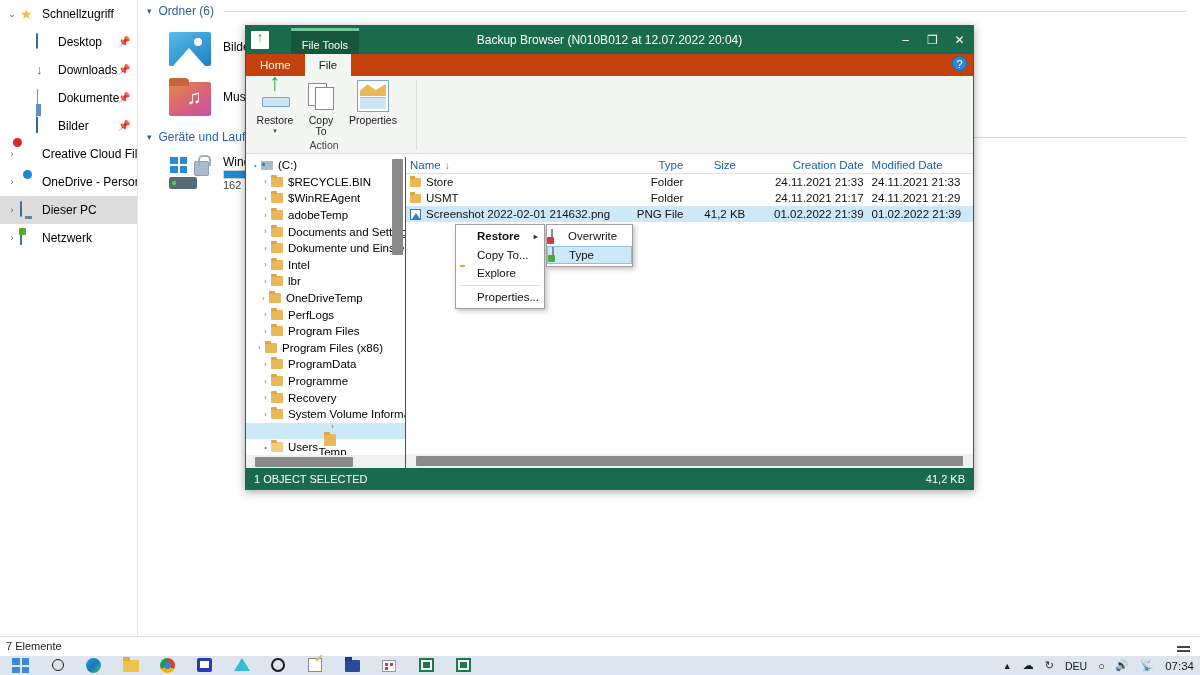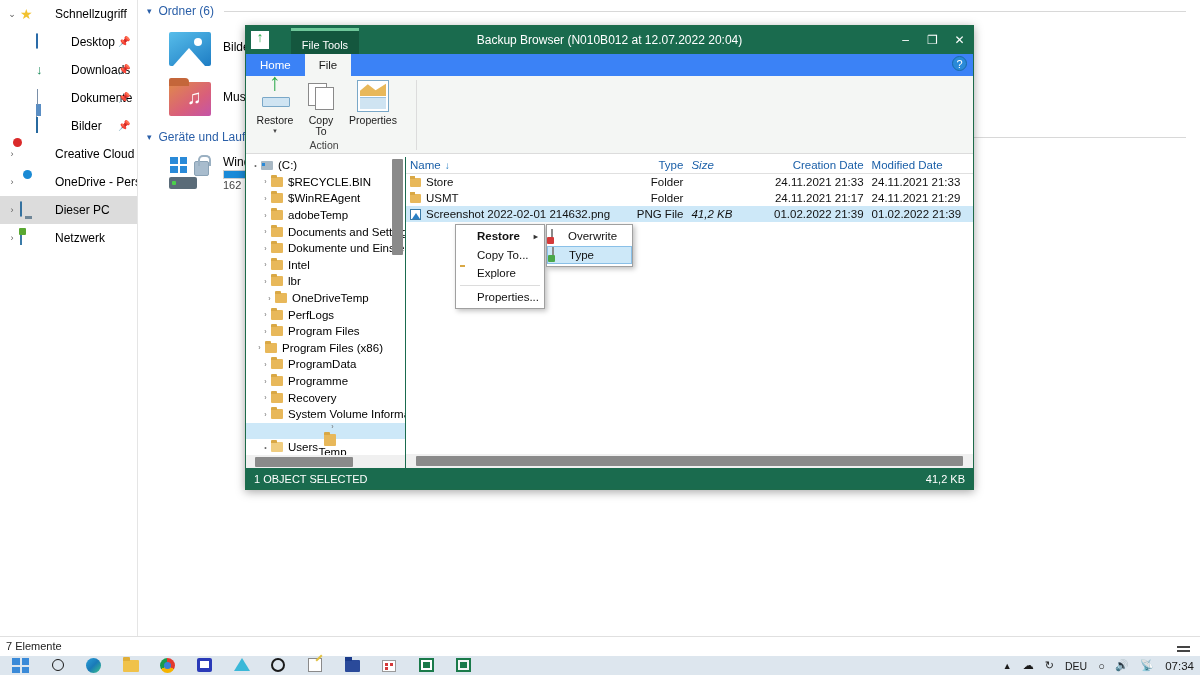--- a/index.html
+++ b/index.html
@@ -22,21 +22,21 @@
   }
   .nav-row.sel { background: #dcdcdc; }
   .nav-chev {
     width: 16px; text-align: center; font-size: 9px; color: #5a5a5a;
     flex: 0 0 16px;
   }
   .nav-ico {
     width: 17px; height: 16px; margin-right: 5px; flex: 0 0 17px;
     position: relative;
   }
-  .nav-label { white-space: nowrap; overflow: hidden; margin-left: 13px; }
+  .nav-label { white-space: nowrap; overflow: hidden; }
   .nav-pin {
     position: absolute; right: 8px; top: 8px;
     width: 11px; height: 11px; color: #4a4a4a; font-size: 10px;
     line-height: 11px;
   }
   .indent { padding-left: 20px; }
 
   
   .ic-star { font-size: 14px; color: #f2c230; line-height: 16px; }
   .ic-desktop {
@@ -207,21 +207,21 @@
     color: #ffffff; font-size: 12px;
   }
   .bb-winbtns {
     position: absolute; right: 0; top: 0; height: 28px; display: flex;
   }
   .bb-wb {
     width: 27px; height: 28px; color: #ffffff; font-size: 12px;
     display: flex; align-items: center; justify-content: center;
   }
   .bb-tabs {
-    height: 22px; background: #3b82f6; display: flex; align-items: flex-end;
+    height: 22px; background: #c2410c; display: flex; align-items: flex-end;
     position: relative;
   }
   .bb-tab {
     height: 22px; padding: 0 14px; font-size: 11.5px; color: #ffffff;
     display: flex; align-items: center;
   }
   .bb-tab.active { background: #f4f6f4; color: #1a1a1a; }
   .bb-help {
     position: absolute; right: 6px; top: 2px; width: 15px; height: 15px;
     border-radius: 50%; background: #2a8ad8; color: #ffffff;
@@ -331,21 +331,21 @@
   }
   .lst-head .c { padding: 0 4px; }
   .lst-row {
     display: flex; height: 16px; font-size: 11.5px; align-items: center;
     color: #111;
   }
   .lst-row.sel { background: #cde8f8; }
   .lst-row .c { padding: 0 4px; }
   .c-name { width: 218px; display: flex; align-items: center; }
   .c-type { width: 76px; text-align: right; }
-  .c-size { width: 78px; text-align: left; font-style: italic; }
+  .c-size { width: 78px; text-align: center; }
   .c-cre  { width: 110px; text-align: right; }
   .c-mod  { width: 110px; text-align: left; }
   .sortarrow { color: #2a7fc4; font-size: 10px; margin-left: 4px; }
   .row-fico {
     width: 11px; height: 9px; margin-right: 5px; flex: 0 0 11px;
     background: #e8b85a; border-radius: 1px; position: relative;
   }
   .row-fico:before {
     content: ""; position: absolute; left: 0; top: -2px; width: 5px;
     height: 3px; background: #d9a845;
@@ -700,21 +700,21 @@
             <div class="tree-row" style="padding-left: 14px;">
               <span class="tree-exp">›</span>
               <span class="tree-fico"></span>
               <span>Intel</span>
             </div>
             <div class="tree-row" style="padding-left: 14px;">
               <span class="tree-exp">›</span>
               <span class="tree-fico"></span>
               <span>lbr</span>
             </div>
-            <div class="tree-row" style="padding-left: 18px;">
+            <div class="tree-row" style="padding-left: 12px;">
               <span class="tree-exp">›</span>
               <span class="tree-fico"></span>
               <span>OneDriveTemp</span>
             </div>
             <div class="tree-row" style="padding-left: 14px;">
               <span class="tree-exp">›</span>
               <span class="tree-fico"></span>
               <span>PerfLogs</span>
             </div>
             <div class="tree-row" style="padding-left: 14px;">

